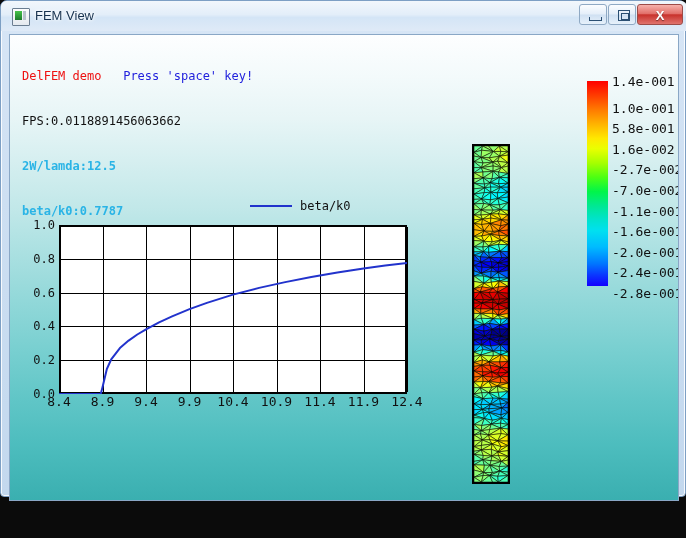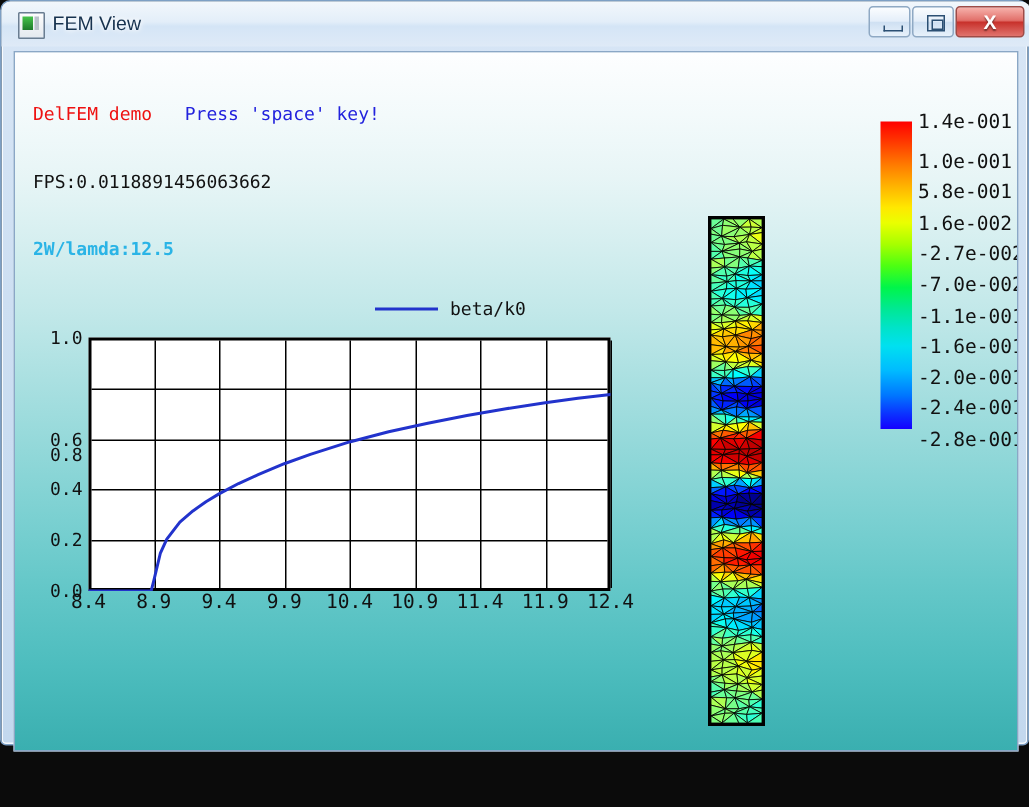--- a/index.html
+++ b/index.html
@@ -165,30 +165,31 @@
     </div>
   </div>
 
   <div class="canvas-frame">
   <div class="canvas">
 
     <div class="hud">
       <div class="l1"><span>DelFEM demo</span>   <span class="b">Press 'space' key!</span></div>
       <div class="l2">FPS:0.0118891456063662</div>
       <div class="l3">2W/lamda:12.5</div>
+      <div class="l4">beta/k0:0.7787</div>
     </div>
 
     <div class="plot-wrap">
       <div class="legend">
         <span class="swatch"></span>
         <span>beta/k0</span>
       </div>
       <div class="ylabels" id="ylabels">
             <span style="top: 1px;">1.0</span>
-            <span style="top: 34.8px; margin-top: 44px;">0.8</span>
+            <span style="top: 34.8px;">0.8</span>
             <span style="top: 68.6px;">0.6</span>
             <span style="top: 102.4px;">0.4</span>
             <span style="top: 136.2px;">0.2</span>
             <span style="top: 170px;">0.0</span>
           </div>
       <div class="plot-area" id="plotarea">
             <div class="grid-v" style="left: 42px;"></div>
             <div class="grid-v" style="left: 85px;"></div>
             <div class="grid-v" style="left: 129px;"></div>
             <div class="grid-v" style="left: 172px;"></div>

